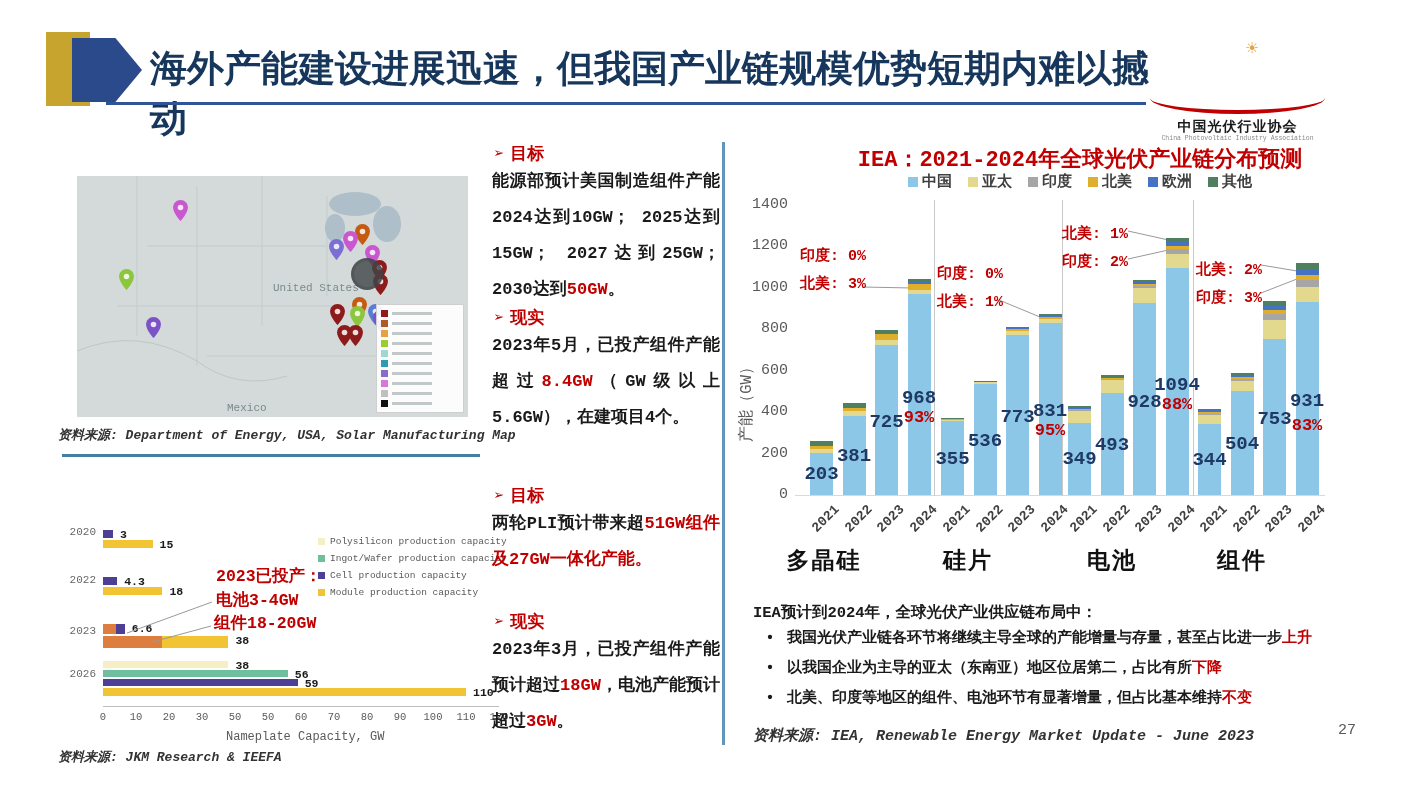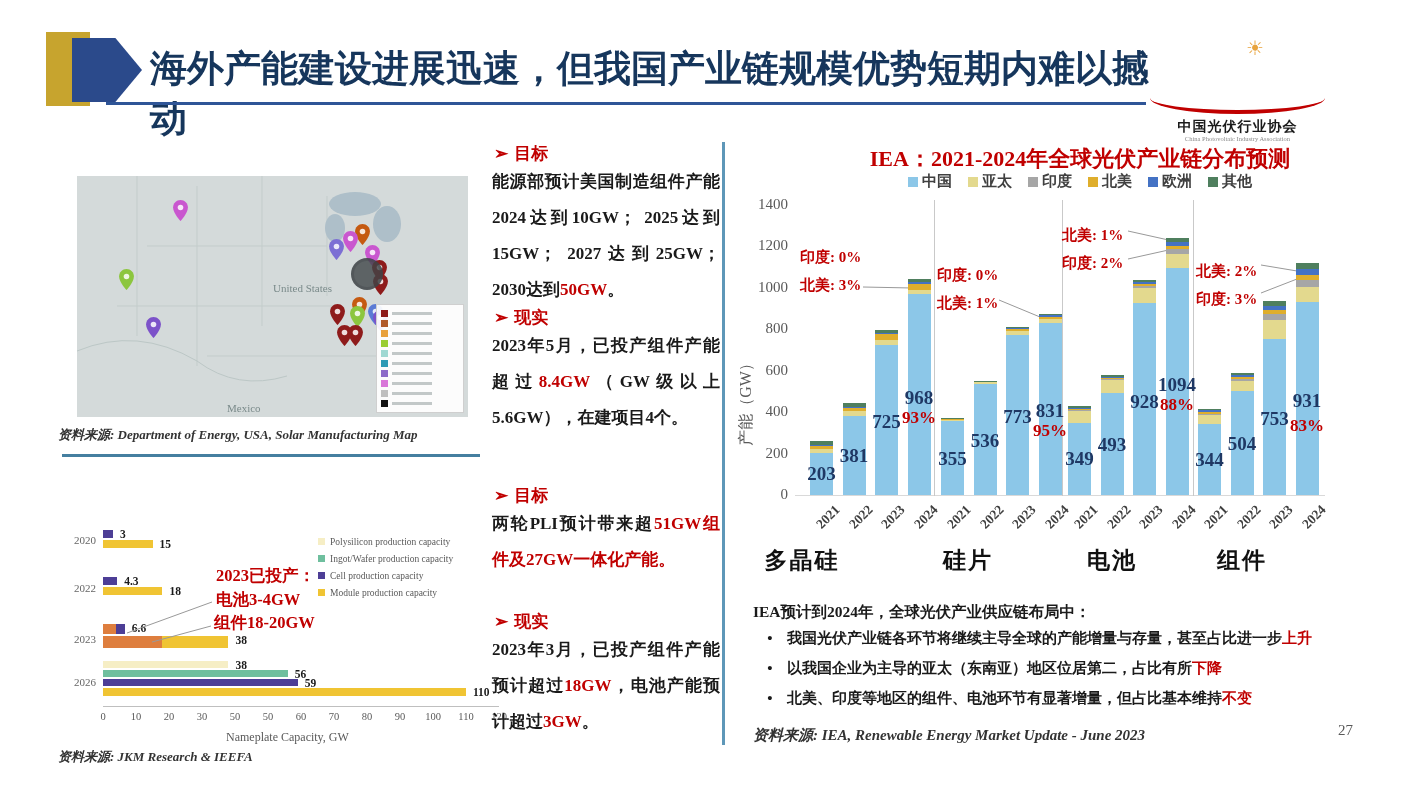--- a/index.html
+++ b/index.html
@@ -1,17 +1,17 @@
 <!DOCTYPE html>
 <html><head>
 <meta charset="utf-8">
 <style>
   html,body{margin:0;padding:0;background:#fff;}
   .slide{position:relative;width:1422px;height:790px;background:#ffffff;overflow:hidden;
-         font-family:Liberation Serif, serif;}
+         font-family:Liberation Mono, monospace;}
   .abs{position:absolute;}
   .red{color:#C00000;}
   
   .gold-block{left:46px;top:32px;width:44px;height:74px;background:#C7A42E;}
   .blue-arrow{left:72px;top:38px;width:70px;height:64px;background:#2B4A8B;
               clip-path:polygon(0 0,62% 0,100% 50%,62% 100%,0 100%);}
   .page-title{left:150px;top:44px;width:1000px;font-size:37px;font-weight:bold;color:#16365C;letter-spacing:0px;}
   .title-underline{left:106px;top:102px;width:1040px;height:3px;background:#2F5597;}
   
   .cpia{left:1150px;top:40px;width:175px;height:118px;text-align:center;}
@@ -53,21 +53,21 @@
             transform:rotate(-45deg);transform-origin:100% 0;}
   .grp-lab{position:absolute;transform:translateX(-50%);font-size:23px;font-weight:bold;color:#111;letter-spacing:2px;white-space:nowrap;}
   .ann{position:absolute;font-size:15px;font-weight:bold;color:#C00000;line-height:28px;white-space:nowrap;}
   
   .iea-head{left:753px;top:602px;font-size:15.5px;font-weight:bold;color:#1a1a1a;}
   .bullets{left:753px;top:628px;width:660px;}
   .bullet{display:flex;font-size:15px;font-weight:bold;color:#1a1a1a;margin-bottom:9px;line-height:21px;}
   .bullet .dot{width:34px;text-align:center;flex:none;}
   
   .india{left:60px;top:503px;width:462px;height:258px;}
-  .irow-year{position:absolute;width:34px;text-align:right;font-size:11px;color:#666;margin-top:8px;}
+  .irow-year{position:absolute;width:34px;text-align:right;font-size:11px;color:#666;}
   .ibar{position:absolute;}
   .ival{position:absolute;font-size:11.5px;font-weight:bold;color:#1a1a1a;}
   .ix{position:absolute;width:20px;text-align:center;font-size:10.5px;color:#595959;}
   .ixlab{position:absolute;font-size:12px;color:#595959;}
   .ileg{position:absolute;left:258px;top:30px;}
   .ileg .item{display:flex;align-items:center;font-size:9.5px;color:#595959;height:17px;}
   .ileg .sw{width:7px;height:7px;margin-right:5px;flex:none;}
   .iann{position:absolute;font-size:16.5px;font-weight:bold;color:#C00000;white-space:nowrap;}
   .iaxis{position:absolute;height:1px;background:#BFBFBF;}
   
@@ -417,21 +417,21 @@
     <div class="abs bar-stack" style="left: 907.5px; top: 279.364px; width: 23px; height: 215.636px;">
       <div style="height: 200.514px; background: rgb(140, 199, 232); flex: 0 0 auto;"></div>
       <div style="height: 4.14286px; background: rgb(227, 217, 142); flex: 0 0 auto;"></div>
       <div style="height: 6.42143px; background: rgb(223, 174, 44); flex: 0 0 auto;"></div>
       <div style="height: 2.07143px; background: rgb(68, 114, 196); flex: 0 0 auto;"></div>
       <div style="height: 2.48571px; background: rgb(79, 127, 94); flex: 0 0 auto;"></div>
     </div>
     <div class="year-lab" style="left: 885.5px; top: 502px;">2024</div>
     <div class="val-lab" style="left: 919px; top: 386.753px;">968</div>
     <div class="pct-lab" style="left: 919px; top: 407.753px;">93%</div>
-    <div class="grp-lab" style="left: 802px; top: 545px; text-align: center;">多晶硅</div>
+    <div class="grp-lab" style="left: 824px; top: 545px; text-align: center;">多晶硅</div>
     <div class="ann" style="left: 800px; top: 243px;">
       <div>印度: 0%</div>
       <div>北美: 3%</div>
     </div>
     <div class="abs bar-stack" style="left: 941px; top: 418.357px; width: 23px; height: 76.6429px;">
       <div style="height: 73.5357px; background: rgb(140, 199, 232); flex: 0 0 auto;"></div>
       <div style="height: 1.65714px; background: rgb(227, 217, 142); flex: 0 0 auto;"></div>
       <div style="height: 0.414286px; background: rgb(223, 174, 44); flex: 0 0 auto;"></div>
       <div style="height: 0.414286px; background: rgb(68, 114, 196); flex: 0 0 auto;"></div>
       <div style="height: 0.621429px; background: rgb(79, 127, 94); flex: 0 0 auto;"></div>

